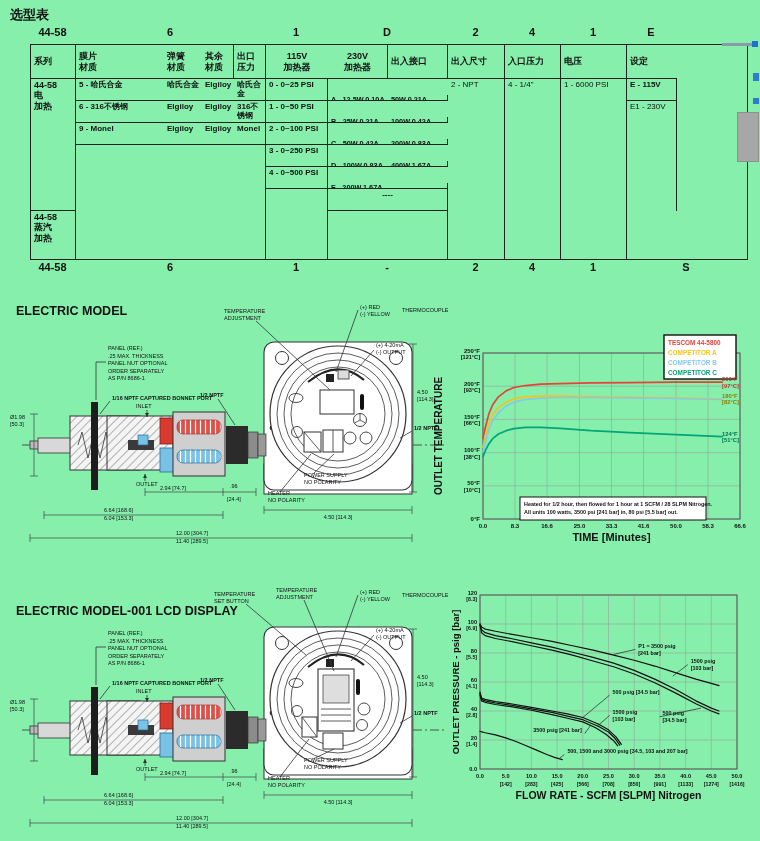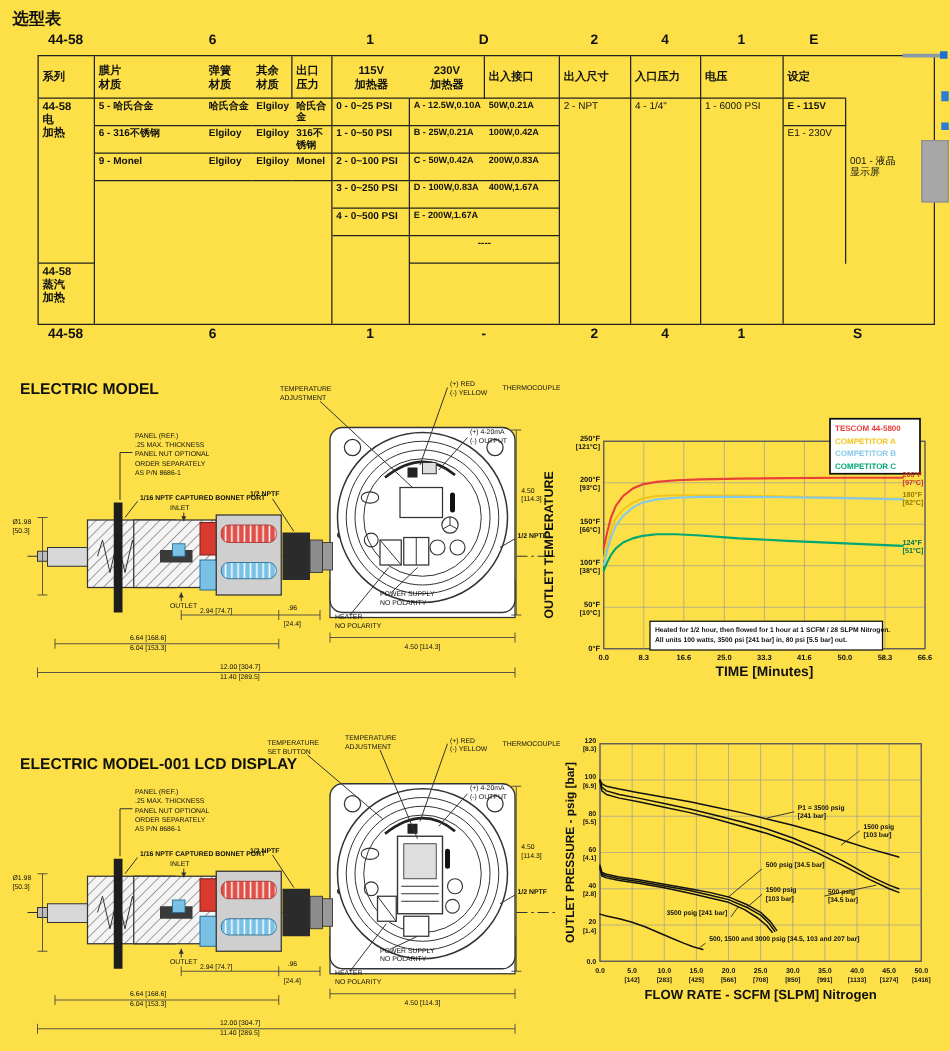--- a/index.html
+++ b/index.html
@@ -1,29 +1,29 @@
 <!DOCTYPE html>
 <html><head>
 <meta charset="utf-8">
 <style>
   html,body{margin:0;padding:0;background:#fff;}
-  .page{position:relative;width:760px;height:841px;background:#fde047;overflow:hidden;
+  .page{position:relative;width:760px;height:841px;background:#86efac;overflow:hidden;
         font-family:"Liberation Sans",sans-serif;color:#111;}
   .doc-title{position:absolute;left:10px;top:6px;font-size:13px;font-weight:bold;}
   
   .tgrid{display:grid;grid-template-columns:45px 88px 38px 32px 32px 62px 60px 60px 57px 56px 66px 50px 70px;}
   .code-row{position:absolute;left:30px;height:14px;}
   .code-row div{text-align:center;font-weight:bold;font-size:11px;}
   .sel-table{position:absolute;left:30px;top:44px;border:1.6px solid #222;
              grid-template-rows:34px 22px 22px 22px 22px 22px 22px 48px;font-size:8px;line-height:1.15;}
   .sel-table>div{padding:1px 3px;white-space:pre-line;overflow:hidden;}
   .hdr{font-weight:bold;font-size:9px;display:flex;align-items:center;border-bottom:1.2px solid #222;}
   .vr{border-right:1.2px solid #222;}
   .hb{border-bottom:1.2px solid #222;font-weight:bold;}
-  .sm{font-size:7.3px;}
+  .sm{font-size:7.3px;margin-top:16px;}
   .ctr{text-align:center;}
   .bold{font-weight:bold;}
   
   .dwg-title{position:absolute;font-size:12.5px;font-weight:bold;}
   svg{position:absolute;}
   svg text{font-family:"Liberation Sans",sans-serif;}
   .t{font-size:5.5px;fill:#111;}
   .tb{font-weight:bold;}
   .ln{stroke:#333;stroke-width:0.8;fill:none;}
   .dim{stroke:#444;stroke-width:0.7;fill:none;}
@@ -112,22 +112,20 @@
     <div class="hb vr sm" style="grid-area:6/8"></div>
     <div class="hb vr ctr" style="grid-area:7/7/8/9">----</div>
     <div class="vr" style="grid-area:8/7/9/9"></div>
 
     <div class="vr" style="grid-area:2/9/9/10">2 - NPT</div>
     <div class="vr" style="grid-area:2/10/9/11">4 - 1/4"</div>
     <div class="vr" style="grid-area:2/11/9/12">1 - 6000 PSI</div>
 
     <div class="vr hb" style="grid-area:2/12">E - 115V</div>
     <div class="vr" style="grid-area:3/12/8/13">E1 - 230V</div>
-    <div style="grid-area:4/13/8/14">001 - 液晶
-显示屏</div>
   </div>
 
   <div class="code-row tgrid" style="top:261px">
     <div style="grid-column:1">44-58</div>
     <div style="grid-column:2/6">6</div>
     <div style="grid-column:6">1</div>
     <div style="grid-column:7/9">-</div>
     <div style="grid-column:9">2</div>
     <div style="grid-column:10">4</div>
     <div style="grid-column:11">1</div>

